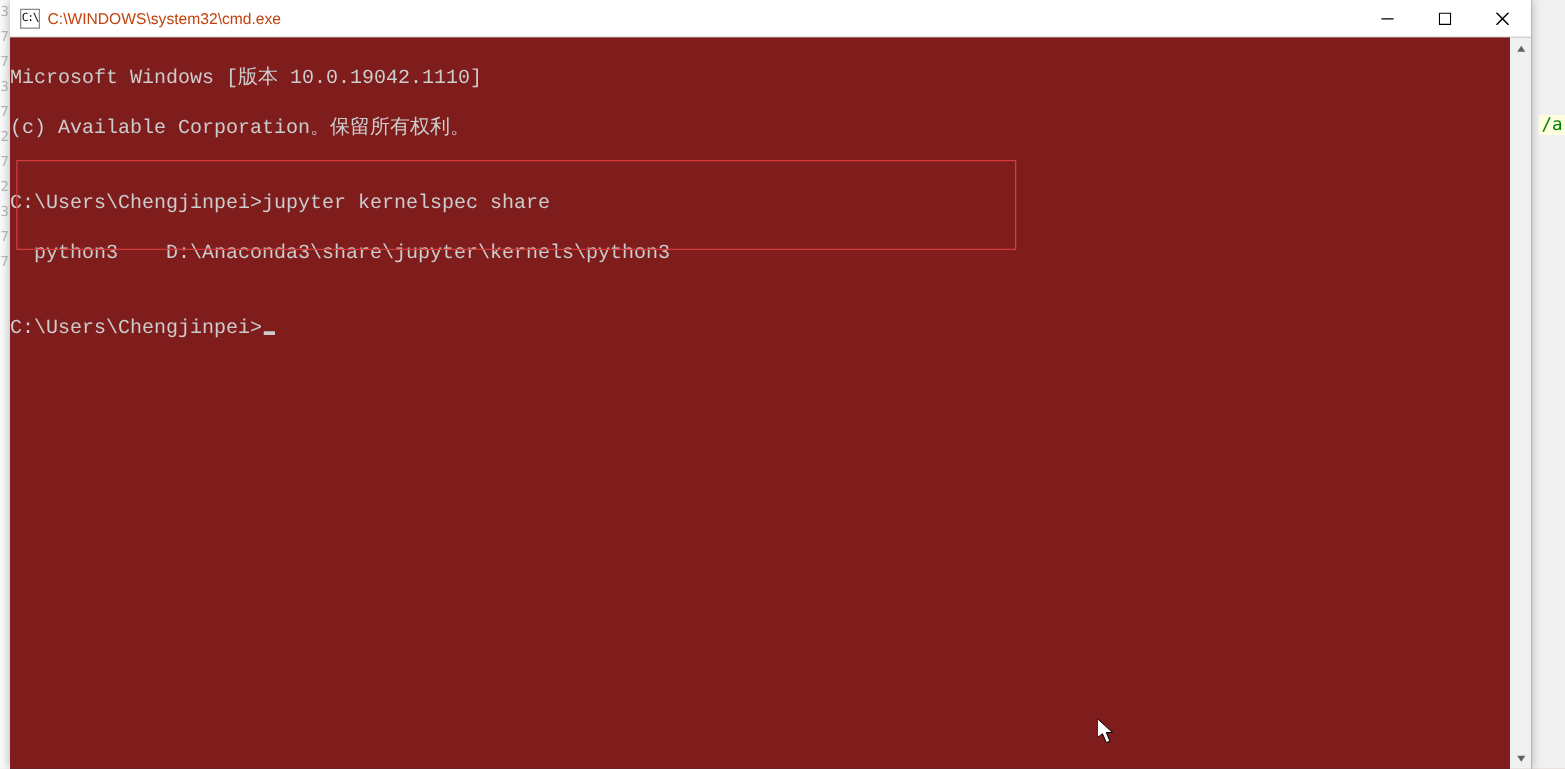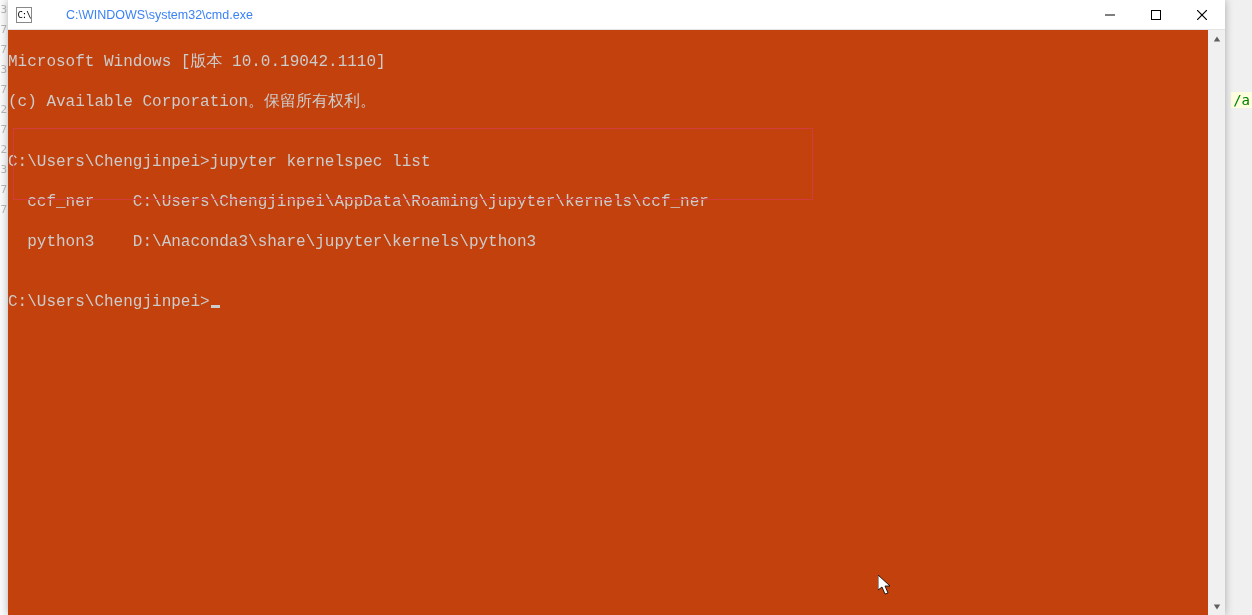--- a/index.html
+++ b/index.html
@@ -65,42 +65,41 @@
     font-family: Consolas, monospace;
     letter-spacing: -1px;
     color: #000;
     border: 1px solid #888;
     background: #fff;
     padding: 0 1px;
   }
   .titlebar .title {
     flex: 1;
     font-size: 12.5px;
-    color: #3b82f6;
+    color: #c2410c;
     white-space: nowrap;
     overflow: hidden;
-    margin-left: 28px;
   }
   .titlebar .ctrls { display: flex; height: 100%; }
   .titlebar .ctrl {
     width: 46px;
     display: flex;
     align-items: center;
     justify-content: center;
     color: #000;
     font-size: 14px;
   }
   .titlebar .ctrl svg { width: 10px; height: 10px; stroke: #000; stroke-width: 1; fill: none; }
   .titlebar .ctrl.close svg { stroke-width: 1.2; }
 
   
   .term {
     flex: 1;
     position: relative;
-    background: #c2410c;
+    background: #7f1d1d;
     color: #cccccc;
     font-family: "NSimSun","SimSun","Consolas","Courier New",monospace;
     font-size: 16px;
     line-height: 20px;
     padding: 2px 0 0 0;
     white-space: pre;
     overflow: hidden;
   }
   .term .line { display: block; }
   .term .highlight-box {
@@ -187,22 +186,21 @@
             <line x1="10" y1="0" x2="0" y2="10"></line>
           </svg>
       </div>
     </div>
   </div>
 
   <div class="term">
 <span class="line">Microsoft Windows [版本 10.0.19042.1110]</span>
 <span class="line">(c) Available Corporation。保留所有权利。</span>
 <span class="line"></span>
-<span class="line"><span>C:\Users\Chengjinpei&gt;</span><span>jupyter kernelspec list</span></span>
-<span class="line">  <span>ccf_ner</span>    <span>C:\Users\Chengjinpei\AppData\Roaming\jupyter\kernels\ccf_ner</span></span>
+<span class="line"><span>C:\Users\Chengjinpei&gt;</span><span>jupyter kernelspec share</span></span>
 <span class="line">  <span>python3</span>    <span>D:\Anaconda3\share\jupyter\kernels\python3</span></span>
 <span class="line"></span>
 <span class="line"><span>C:\Users\Chengjinpei&gt;</span><span class="cursor"></span></span>
 
     <div class="highlight-box" style="left:5px;top:98px;width:800px;height:72px;"></div>
   </div>
 
   <div class="scrollbar">
     <div class="arrow">
       <svg viewBox="0 0 10 10">

